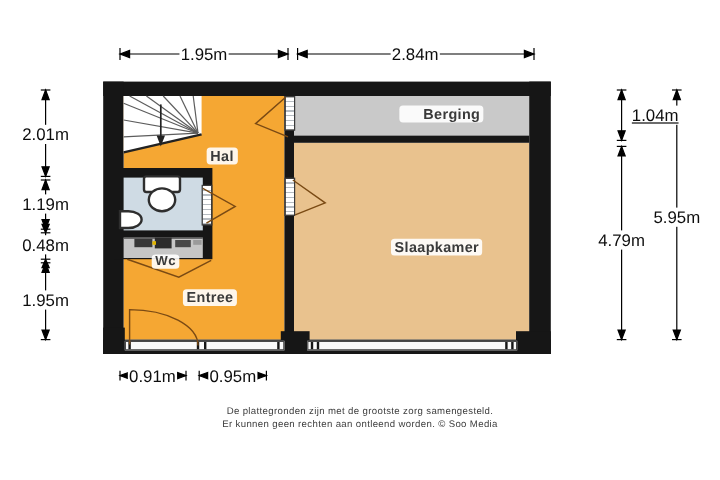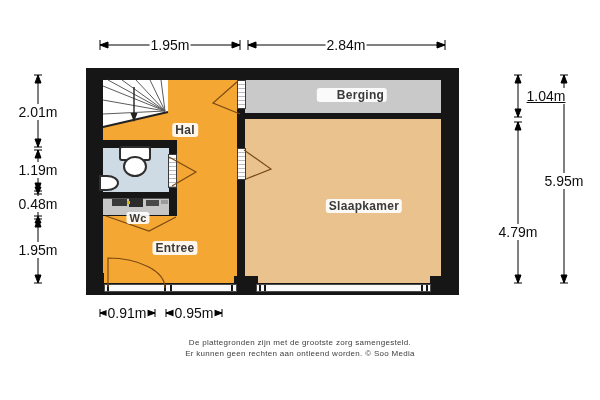--- a/index.html
+++ b/index.html
@@ -169,31 +169,31 @@
         <line x1="222" y1="309" x2="222" y2="317"></line>
       <line x1="166" y1="313" x2="222" y2="313"></line>
       <polygon points="166,313 174,310 174,316"></polygon>
         <polygon points="222,313 214,310 214,316"></polygon>
     </g>
   </svg>
 
   <div class="lbl" style="left:185px;top:130px;">Hal</div>
   <div class="lbl" style="left:138px;top:174px;font-size:11px;margin-top:44px;">Wc</div>
   <div class="lbl" style="left:175px;top:248px;">Entree</div>
-  <div class="lbl" style="left:352px;top:95px;padding-left:20px;">Berging</div>
+  <div class="lbl" style="left:368px;top:95px;padding-left:20px;">Berging</div>
   <div class="lbl" style="left:364px;top:206px;">Slaapkamer</div>
 
   <div class="dim" style="left:170px;top:45px;">1.95m</div>
   <div class="dim" style="left:346px;top:45px;">2.84m</div>
   <div class="dim" style="left:38px;top:112px;">2.01m</div>
   <div class="dim" style="left:38px;top:170px;">1.19m</div>
   <div class="dim" style="left:38px;top:204px;">0.48m</div>
   <div class="dim" style="left:38px;top:250px;">1.95m</div>
   <div class="dim" style="left:546px;top:96px;text-decoration:underline;">1.04m</div>
-  <div class="dim" style="left:518px;top:200px;margin-top:32px;">4.79m</div>
+  <div class="dim" style="left:518px;top:200px;">4.79m</div>
   <div class="dim" style="left:564px;top:181px;">5.95m</div>
   <div class="dim" style="left:127px;top:313px;">0.91m</div>
   <div class="dim" style="left:194px;top:313px;">0.95m</div>
 
   <div class="footer">
     <div>De plattegronden zijn met de grootste zorg samengesteld.</div>
     <div>Er kunnen geen rechten aan ontleend worden. © Soo Media</div>
   </div>
 
 </div>

